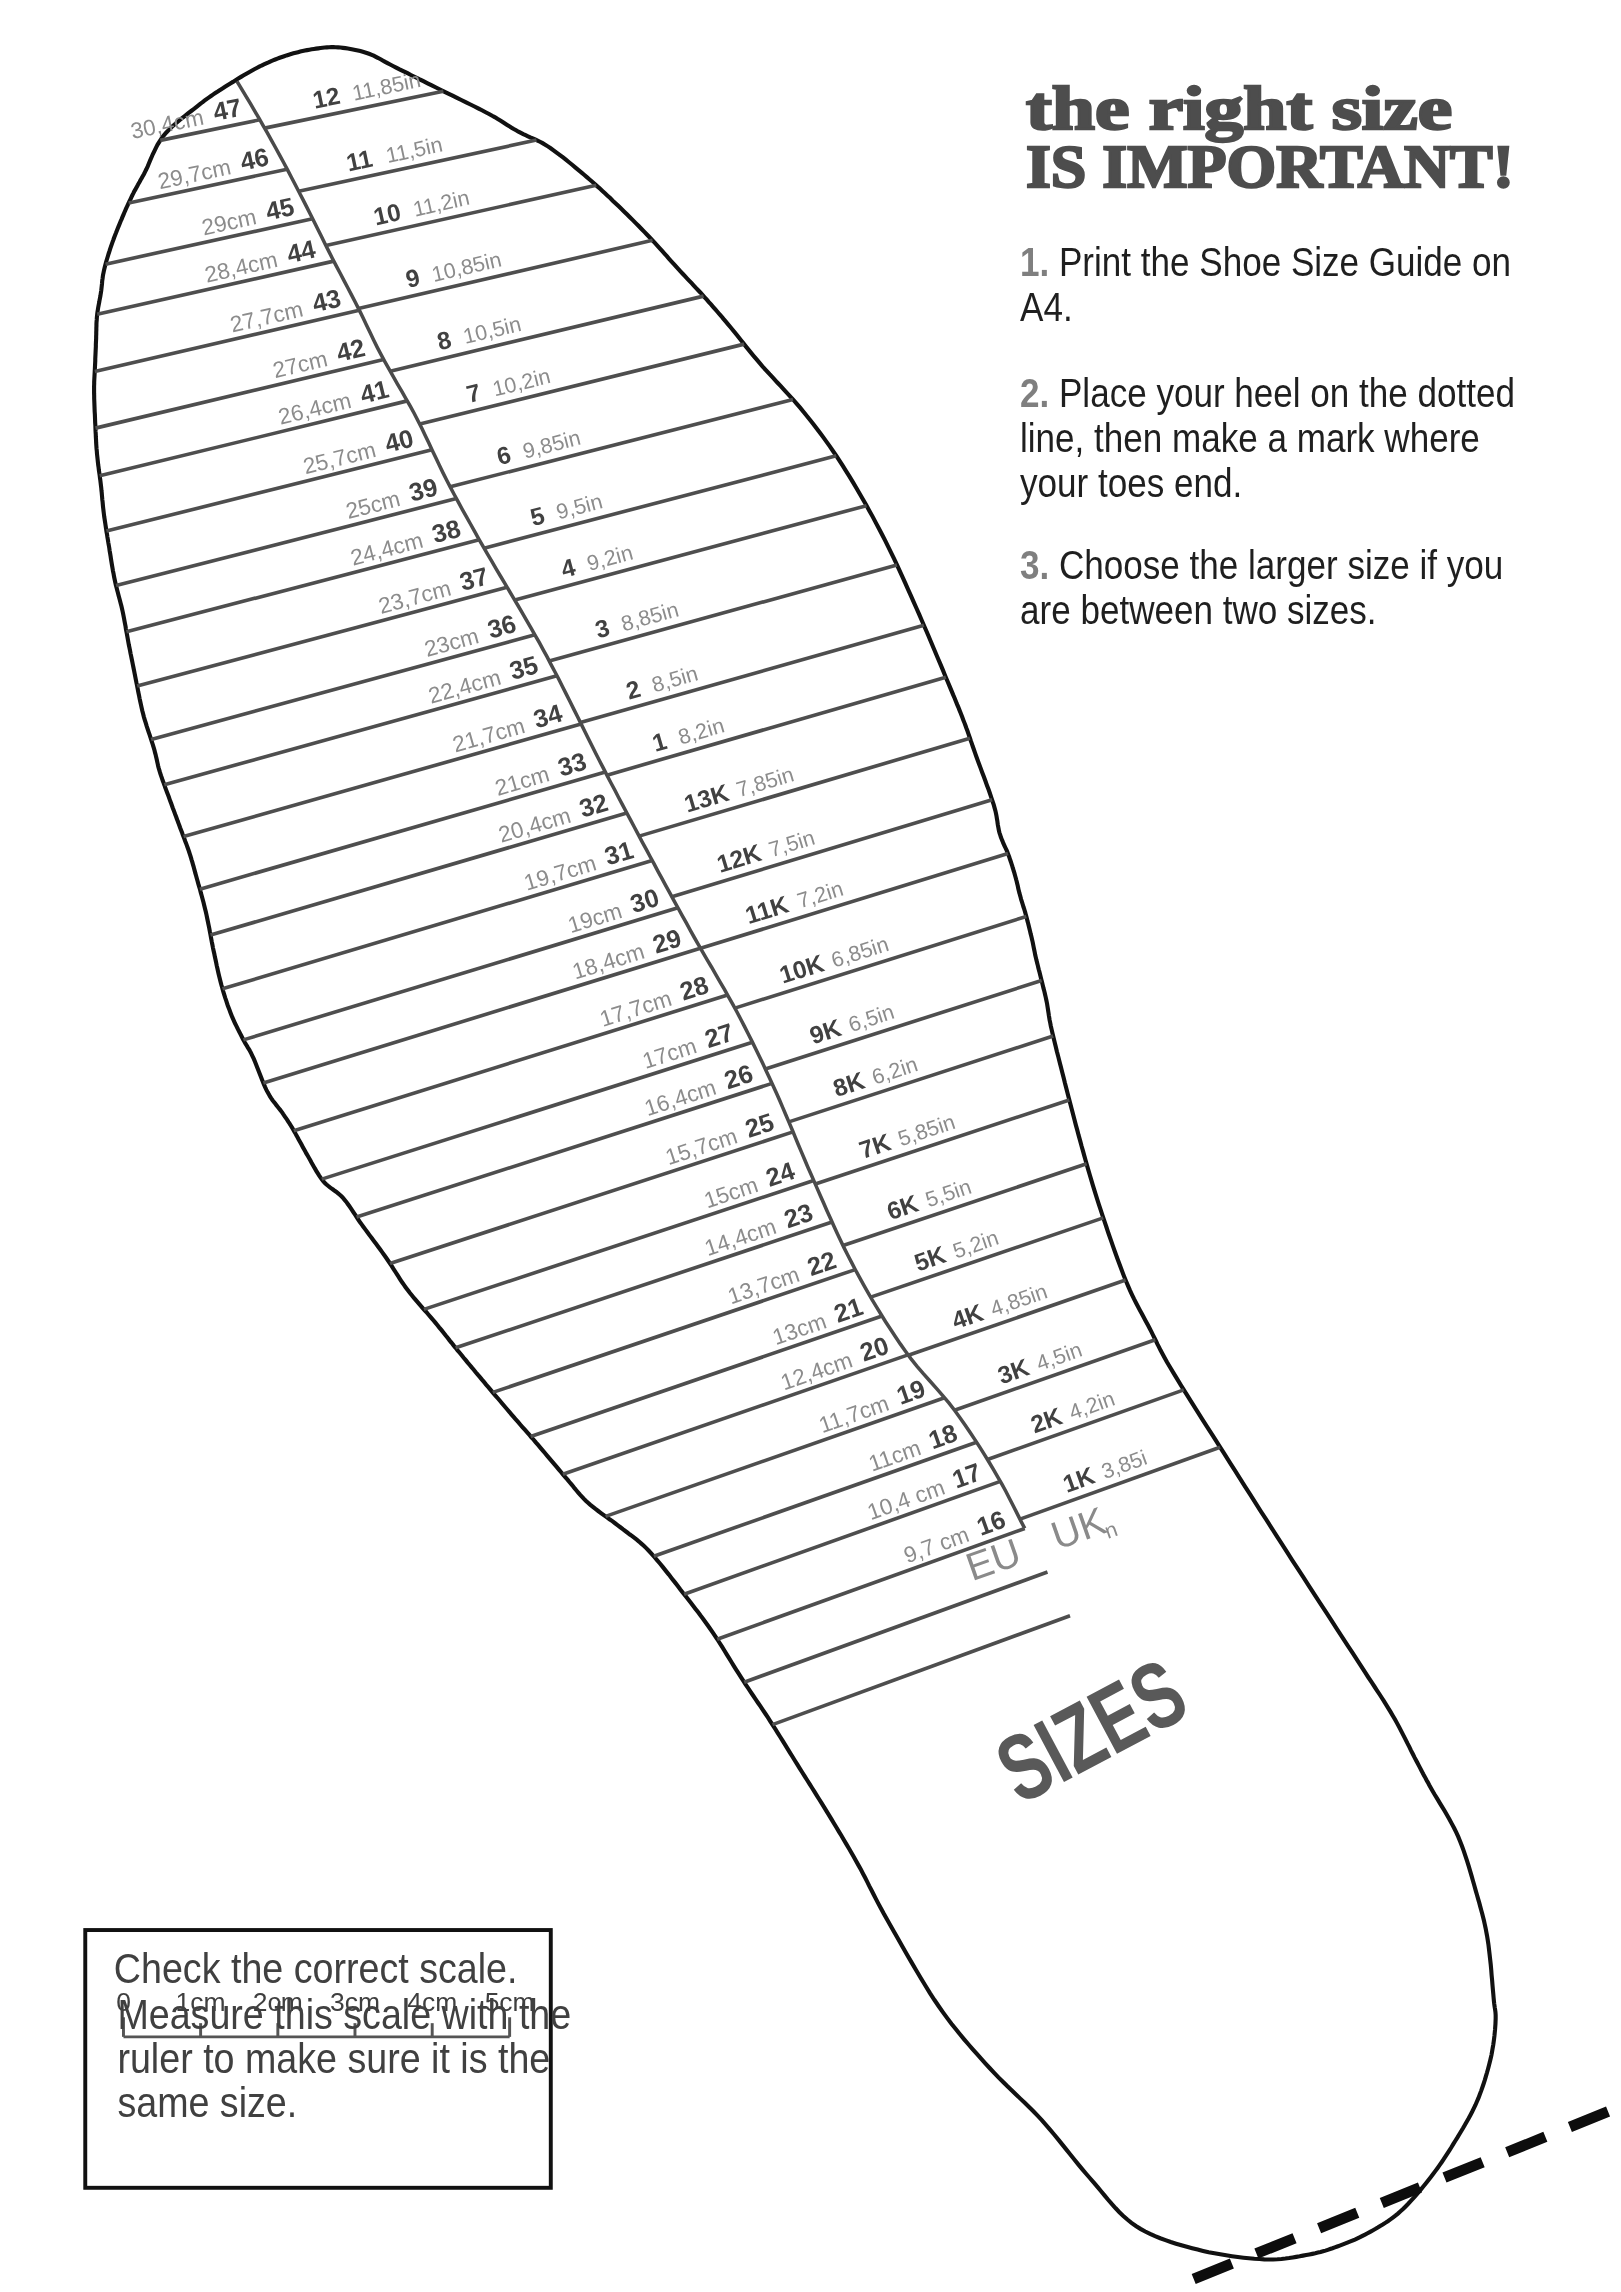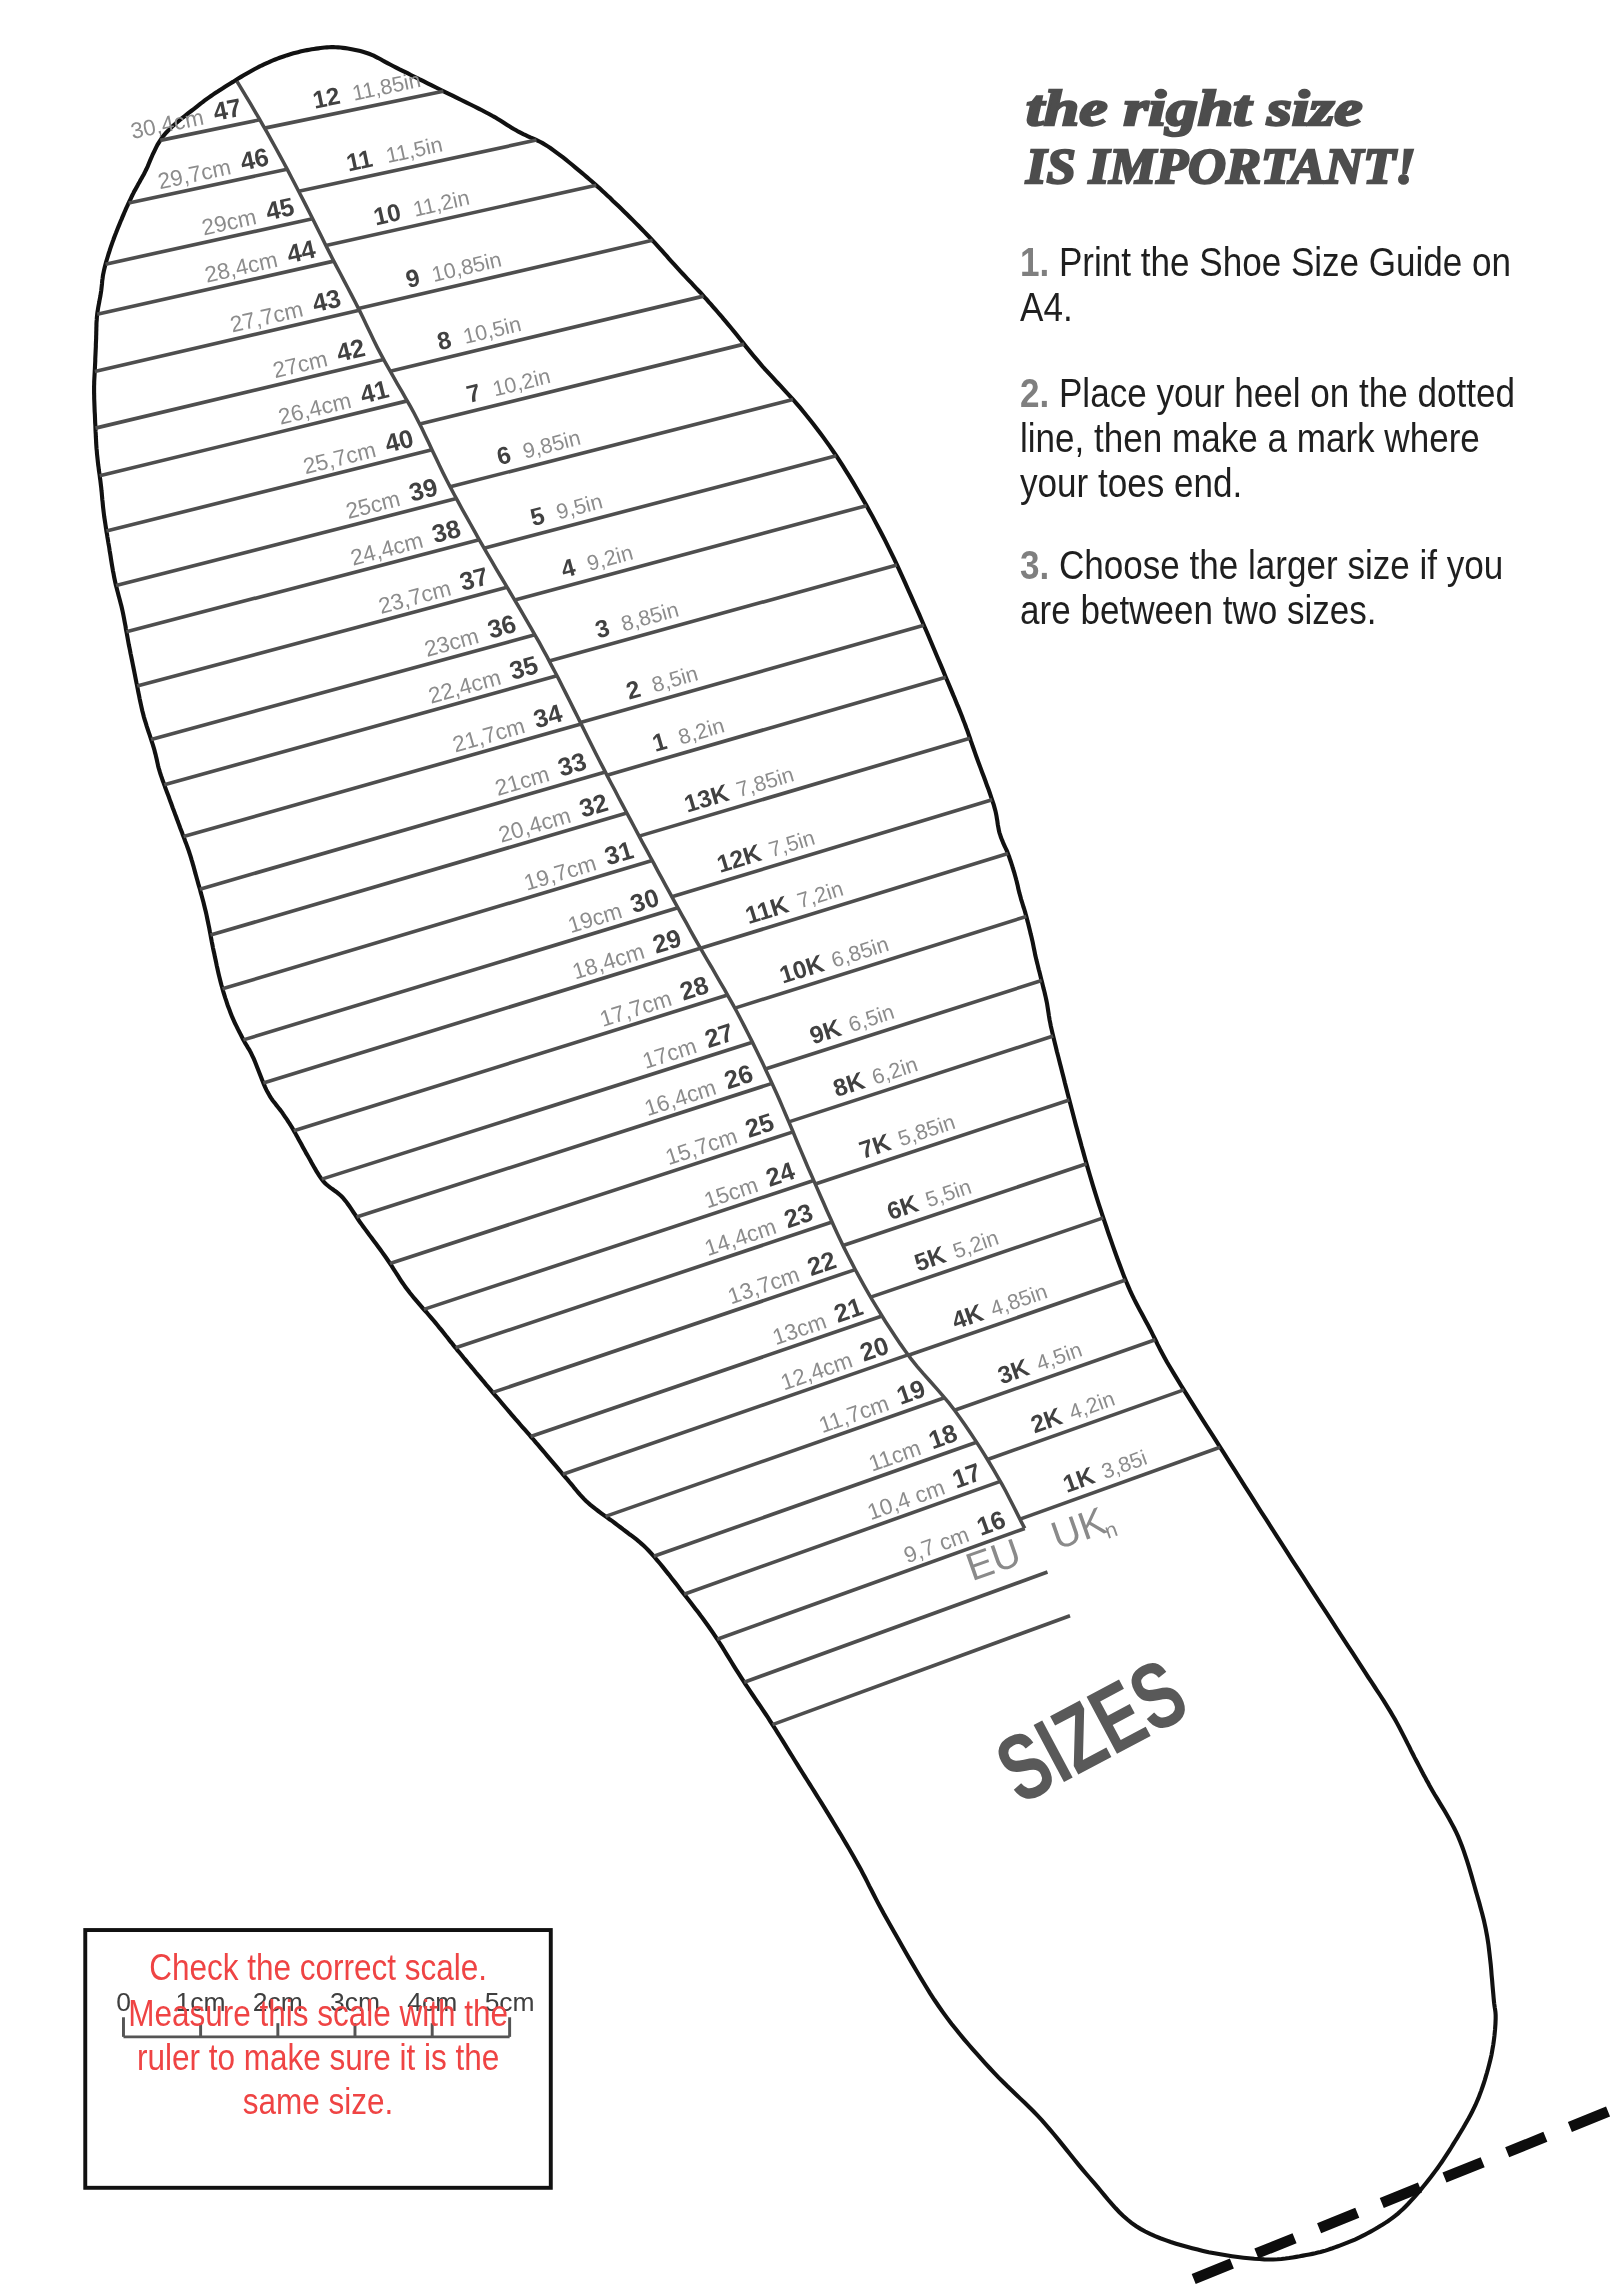--- a/index.html
+++ b/index.html
@@ -1,24 +1,24 @@
 <!DOCTYPE html>
 <html><head><meta charset="utf-8"><style>
 html,body{margin:0;padding:0;background:#fff;width:1621px;height:2293px;overflow:hidden}
 body{font-family:"Liberation Sans",sans-serif;position:relative}
 .cx{transform:scaleX(0.855);transform-origin:0 0;white-space:nowrap}
 .cxc{transform:scaleX(0.875);transform-origin:50% 0;white-space:nowrap}
 .title{position:absolute;left:1026px;top:79px;font-family:"Liberation Serif",serif;
- font-weight:bold;font-style:italic;font-size:51px;line-height:58px;color:#4d4d4d;
+ font-weight:bold;font-size:62px;line-height:58px;color:#4d4d4d;
  -webkit-text-stroke:2.4px #4d4d4d}
 .tl1{display:inline-block;transform:scaleX(1.25);transform-origin:0 0;white-space:nowrap}
 .tl2{display:inline-block;transform:scaleX(1.03);transform-origin:0 0;white-space:nowrap}
 .instr{position:absolute;left:1020px;font-size:41px;line-height:45px;color:#1f1f1f}
 .instr b{color:#7f7f7f}
-.sbt{position:absolute;color:#ef4444;font-size:36px;line-height:44px;text-align:center}
+.sbt{position:absolute;color:#404040;font-size:43px;line-height:44px;text-align:left}
 </style></head>
 <body>
 <svg width="1621" height="2293" viewBox="0 0 1654 2339" style="position:absolute;left:0;top:0">
 <path d="M345.0 48.0 L342.6 47.9 L340.3 47.8 L338.1 47.8 L335.8 47.9 L333.6 48.0 L331.4 48.2 L329.2 48.4 L327.0 48.7 L324.8 49.0 L322.5 49.3 L320.3 49.6 L318.0 50.0 L315.7 50.4 L313.4 50.8 L311.1 51.3 L308.7 51.8 L306.4 52.3 L304.1 52.9 L301.7 53.5 L299.4 54.1 L297.0 54.8 L294.7 55.5 L292.3 56.2 L290.0 57.0 L287.7 57.8 L285.4 58.6 L283.1 59.5 L280.8 60.4 L278.5 61.3 L276.2 62.2 L274.0 63.3 L271.6 64.3 L269.3 65.4 L266.9 66.5 L264.5 67.7 L262.0 69.0 L259.5 70.3 L256.8 71.8 L254.1 73.3 L251.4 74.9 L248.6 76.5 L245.9 78.1 L243.1 79.8 L240.4 81.5 L237.7 83.2 L235.0 84.8 L232.5 86.4 L230.0 88.0 L227.7 89.5 L225.4 90.9 L223.3 92.2 L221.3 93.6 L219.3 94.9 L217.3 96.2 L215.3 97.6 L213.3 99.0 L211.1 100.5 L208.9 102.2 L206.5 104.0 L204.0 106.0 L201.2 108.2 L198.3 110.5 L195.1 112.9 L191.8 115.4 L188.5 118.1 L185.1 120.8 L181.7 123.6 L178.4 126.4 L175.2 129.3 L172.3 132.2 L169.5 135.1 L167.0 138.0 L164.8 141.0 L162.7 144.1 L160.8 147.2 L159.1 150.5 L157.5 153.8 L155.9 157.1 L154.5 160.4 L153.1 163.6 L151.8 166.7 L150.6 169.6 L149.3 172.4 L148.0 175.0 L146.8 177.4 L145.6 179.5 L144.5 181.5 L143.4 183.4 L142.5 185.1 L141.5 186.8 L140.6 188.5 L139.7 190.1 L138.8 191.7 L137.9 193.4 L136.9 195.1 L136.0 197.0 L135.0 198.9 L134.1 200.8 L133.2 202.8 L132.3 204.7 L131.3 206.7 L130.4 208.6 L129.5 210.6 L128.6 212.6 L127.7 214.7 L126.8 216.7 L125.9 218.9 L125.0 221.0 L124.1 223.2 L123.1 225.4 L122.2 227.7 L121.2 230.1 L120.3 232.4 L119.3 234.8 L118.4 237.2 L117.4 239.6 L116.5 242.0 L115.7 244.3 L114.8 246.7 L114.0 249.0 L113.2 251.3 L112.4 253.6 L111.7 255.9 L110.9 258.3 L110.2 260.6 L109.5 262.9 L108.8 265.2 L108.2 267.4 L107.6 269.6 L107.0 271.8 L106.5 273.9 L106.0 276.0 L105.6 278.0 L105.2 279.9 L104.9 281.8 L104.7 283.6 L104.4 285.4 L104.2 287.2 L104.1 288.9 L103.9 290.7 L103.7 292.5 L103.5 294.3 L103.3 296.1 L103.0 298.0 L102.7 299.9 L102.4 301.9 L102.0 303.8 L101.6 305.8 L101.3 307.8 L100.9 309.8 L100.5 311.8 L100.1 313.9 L99.8 315.9 L99.5 317.9 L99.2 320.0 L99.0 322.0 L98.8 324.0 L98.7 326.1 L98.5 328.2 L98.4 330.3 L98.4 332.3 L98.3 334.4 L98.3 336.5 L98.2 338.6 L98.2 340.7 L98.1 342.8 L98.1 344.9 L98.0 347.0 L97.9 349.1 L97.8 351.2 L97.8 353.3 L97.7 355.4 L97.6 357.5 L97.5 359.6 L97.4 361.7 L97.3 363.7 L97.2 365.8 L97.2 367.9 L97.1 370.0 L97.0 372.0 L96.9 374.0 L96.8 376.0 L96.7 377.9 L96.6 379.8 L96.5 381.7 L96.4 383.6 L96.3 385.5 L96.2 387.4 L96.1 389.5 L96.1 391.5 L96.0 393.7 L96.0 396.0 L96.0 398.4 L96.0 400.8 L96.1 403.4 L96.1 406.0 L96.2 408.6 L96.3 411.3 L96.4 414.0 L96.5 416.8 L96.6 419.6 L96.8 422.4 L96.9 425.2 L97.0 428.0 L97.1 430.8 L97.3 433.7 L97.4 436.6 L97.5 439.6 L97.7 442.5 L97.8 445.5 L98.0 448.5 L98.1 451.4 L98.3 454.4 L98.5 457.3 L98.8 460.2 L99.0 463.0 L99.3 465.8 L99.6 468.5 L99.9 471.3 L100.2 474.0 L100.6 476.7 L100.9 479.4 L101.3 482.0 L101.7 484.7 L102.0 487.3 L102.4 489.9 L102.7 492.4 L103.0 495.0 L103.3 497.5 L103.5 500.0 L103.8 502.4 L104.0 504.8 L104.2 507.1 L104.4 509.5 L104.7 511.9 L104.9 514.2 L105.1 516.6 L105.4 519.0 L105.7 521.5 L106.0 524.0 L106.3 526.6 L106.7 529.1 L107.1 531.7 L107.5 534.3 L107.9 537.0 L108.3 539.6 L108.7 542.3 L109.2 545.0 L109.6 547.7 L110.1 550.5 L110.5 553.2 L111.0 556.0 L111.5 558.8 L111.9 561.7 L112.4 564.6 L112.9 567.6 L113.3 570.5 L113.8 573.5 L114.3 576.5 L114.8 579.4 L115.3 582.4 L115.9 585.3 L116.4 588.2 L117.0 591.0 L117.6 593.8 L118.2 596.5 L118.9 599.2 L119.6 601.9 L120.3 604.5 L121.0 607.2 L121.7 609.8 L122.4 612.4 L123.1 615.1 L123.8 617.7 L124.4 620.3 L125.0 623.0 L125.6 625.7 L126.1 628.3 L126.6 630.9 L127.1 633.6 L127.6 636.2 L128.1 638.8 L128.5 641.5 L129.0 644.1 L129.5 646.8 L130.0 649.5 L130.5 652.2 L131.0 655.0 L131.5 657.8 L132.1 660.6 L132.7 663.5 L133.2 666.3 L133.8 669.2 L134.4 672.1 L135.0 675.1 L135.6 678.0 L136.2 681.0 L136.8 684.0 L137.4 687.0 L138.0 690.0 L138.6 693.1 L139.2 696.2 L139.9 699.4 L140.5 702.6 L141.1 705.8 L141.8 709.0 L142.4 712.2 L143.1 715.4 L143.8 718.6 L144.5 721.8 L145.2 724.9 L146.0 728.0 L146.8 731.1 L147.7 734.1 L148.7 737.2 L149.6 740.3 L150.6 743.4 L151.6 746.4 L152.6 749.3 L153.6 752.3 L154.5 755.1 L155.4 757.8 L156.2 760.5 L157.0 763.0 L157.7 765.4 L158.2 767.6 L158.8 769.7 L159.2 771.7 L159.7 773.6 L160.1 775.4 L160.5 777.3 L160.9 779.1 L161.3 781.0 L161.8 782.9 L162.4 784.9 L163.0 787.0 L163.7 789.2 L164.4 791.4 L165.2 793.7 L166.0 796.1 L166.9 798.4 L167.8 800.8 L168.6 803.2 L169.5 805.6 L170.4 808.0 L171.3 810.3 L172.2 812.7 L173.0 815.0 L173.8 817.3 L174.7 819.6 L175.5 821.8 L176.3 824.1 L177.2 826.3 L178.0 828.6 L178.8 830.8 L179.7 833.0 L180.5 835.3 L181.3 837.5 L182.2 839.8 L183.0 842.0 L183.8 844.3 L184.7 846.5 L185.6 848.8 L186.4 851.1 L187.3 853.4 L188.2 855.7 L189.0 858.0 L189.9 860.2 L190.7 862.5 L191.5 864.7 L192.3 866.9 L193.0 869.0 L193.7 871.1 L194.3 873.0 L194.9 874.9 L195.4 876.7 L196.0 878.6 L196.5 880.4 L197.0 882.2 L197.6 884.1 L198.1 886.2 L198.7 888.3 L199.3 890.6 L200.0 893.0 L200.7 895.6 L201.5 898.4 L202.3 901.3 L203.2 904.3 L204.1 907.3 L204.9 910.5 L205.8 913.7 L206.7 917.0 L207.6 920.2 L208.4 923.5 L209.2 926.8 L210.0 930.0 L210.7 933.2 L211.4 936.6 L212.1 939.9 L212.8 943.3 L213.5 946.7 L214.1 950.1 L214.8 953.5 L215.4 956.9 L216.0 960.3 L216.7 963.6 L217.3 966.8 L218.0 970.0 L218.7 973.1 L219.3 976.2 L220.0 979.2 L220.6 982.2 L221.2 985.2 L221.9 988.1 L222.5 991.0 L223.2 993.9 L223.9 996.7 L224.6 999.5 L225.3 1002.3 L226.0 1005.0 L226.8 1007.7 L227.5 1010.3 L228.3 1013.0 L229.1 1015.6 L229.9 1018.1 L230.8 1020.6 L231.6 1023.1 L232.4 1025.6 L233.3 1028.0 L234.2 1030.3 L235.1 1032.7 L236.0 1035.0 L236.9 1037.3 L237.9 1039.5 L238.9 1041.8 L239.9 1044.0 L241.0 1046.1 L242.0 1048.2 L243.0 1050.3 L244.1 1052.4 L245.1 1054.4 L246.1 1056.3 L247.1 1058.2 L248.0 1060.0 L248.9 1061.7 L249.7 1063.2 L250.5 1064.6 L251.3 1065.9 L252.1 1067.1 L252.8 1068.3 L253.6 1069.6 L254.4 1070.9 L255.2 1072.4 L256.1 1074.0 L257.0 1075.9 L258.0 1078.0 L259.1 1080.4 L260.2 1083.1 L261.4 1086.1 L262.6 1089.2 L263.9 1092.5 L265.2 1095.8 L266.5 1099.2 L267.8 1102.4 L269.1 1105.6 L270.4 1108.7 L271.7 1111.5 L273.0 1114.0 L274.3 1116.3 L275.5 1118.4 L276.8 1120.4 L278.1 1122.3 L279.5 1124.0 L280.8 1125.7 L282.0 1127.3 L283.3 1128.9 L284.5 1130.4 L285.7 1131.9 L286.9 1133.4 L288.0 1135.0 L289.0 1136.5 L290.0 1137.9 L290.9 1139.3 L291.8 1140.6 L292.7 1141.9 L293.5 1143.1 L294.3 1144.4 L295.2 1145.7 L296.1 1147.1 L297.0 1148.6 L298.0 1150.2 L299.0 1152.0 L300.1 1153.9 L301.3 1155.9 L302.4 1158.1 L303.7 1160.3 L304.9 1162.6 L306.2 1164.9 L307.5 1167.3 L308.8 1169.7 L310.1 1172.1 L311.4 1174.4 L312.7 1176.8 L314.0 1179.0 L315.3 1181.2 L316.6 1183.5 L317.8 1185.8 L319.1 1188.1 L320.4 1190.4 L321.7 1192.6 L323.0 1194.9 L324.3 1197.0 L325.7 1199.2 L327.1 1201.2 L328.5 1203.2 L330.0 1205.0 L331.5 1206.7 L333.1 1208.2 L334.7 1209.6 L336.4 1211.0 L338.1 1212.2 L339.8 1213.4 L341.5 1214.7 L343.3 1215.9 L345.0 1217.3 L346.7 1218.7 L348.4 1220.3 L350.0 1222.0 L351.6 1223.9 L353.2 1225.8 L354.7 1227.9 L356.2 1230.0 L357.7 1232.2 L359.2 1234.4 L360.7 1236.7 L362.3 1239.1 L363.9 1241.5 L365.5 1244.0 L367.2 1246.5 L369.0 1249.0 L370.9 1251.6 L372.9 1254.3 L374.9 1257.0 L377.0 1259.9 L379.1 1262.7 L381.3 1265.6 L383.5 1268.5 L385.7 1271.5 L387.8 1274.4 L389.9 1277.3 L392.0 1280.2 L394.0 1283.0 L395.9 1285.8 L397.8 1288.6 L399.6 1291.3 L401.3 1294.1 L403.1 1296.8 L404.8 1299.6 L406.6 1302.3 L408.3 1305.0 L410.1 1307.8 L412.0 1310.5 L414.0 1313.3 L416.0 1316.0 L418.1 1318.8 L420.4 1321.5 L422.6 1324.3 L425.0 1327.1 L427.4 1329.9 L429.8 1332.6 L432.2 1335.4 L434.7 1338.1 L437.1 1340.9 L439.4 1343.6 L441.8 1346.3 L444.0 1349.0 L446.2 1351.7 L448.3 1354.3 L450.5 1356.9 L452.6 1359.5 L454.6 1362.1 L456.7 1364.7 L458.7 1367.3 L460.8 1369.8 L462.8 1372.4 L464.9 1374.9 L466.9 1377.5 L469.0 1380.0 L471.1 1382.5 L473.1 1385.0 L475.2 1387.5 L477.2 1390.0 L479.3 1392.4 L481.3 1394.9 L483.4 1397.3 L485.4 1399.8 L487.5 1402.3 L489.7 1404.8 L491.8 1407.4 L494.0 1410.0 L496.2 1412.7 L498.5 1415.3 L500.8 1418.1 L503.1 1420.9 L505.5 1423.6 L507.9 1426.4 L510.3 1429.2 L512.6 1432.0 L515.0 1434.8 L517.4 1437.6 L519.7 1440.3 L522.0 1443.0 L524.3 1445.6 L526.5 1448.3 L528.8 1450.8 L531.0 1453.4 L533.3 1456.0 L535.5 1458.5 L537.7 1461.0 L540.0 1463.6 L542.2 1466.2 L544.5 1468.7 L546.7 1471.4 L549.0 1474.0 L551.3 1476.7 L553.7 1479.5 L556.0 1482.3 L558.4 1485.1 L560.8 1488.0 L563.2 1490.8 L565.6 1493.6 L568.0 1496.4 L570.3 1499.2 L572.6 1501.9 L574.8 1504.5 L577.0 1507.0 L579.1 1509.4 L581.0 1511.8 L582.9 1514.0 L584.7 1516.2 L586.4 1518.4 L588.2 1520.5 L590.0 1522.6 L591.8 1524.7 L593.7 1526.7 L595.6 1528.8 L597.7 1530.9 L600.0 1533.0 L602.4 1535.1 L605.0 1537.2 L607.6 1539.3 L610.4 1541.4 L613.2 1543.5 L616.1 1545.6 L619.0 1547.7 L621.9 1549.8 L624.8 1551.8 L627.6 1553.9 L630.4 1556.0 L633.0 1558.0 L635.5 1560.0 L638.0 1561.8 L640.4 1563.6 L642.7 1565.4 L645.1 1567.1 L647.4 1568.9 L649.7 1570.7 L652.0 1572.6 L654.4 1574.7 L656.9 1576.9 L659.4 1579.3 L662.0 1582.0 L664.7 1584.9 L667.5 1588.1 L670.4 1591.5 L673.4 1595.0 L676.4 1598.7 L679.4 1602.5 L682.5 1606.3 L685.5 1610.2 L688.5 1614.0 L691.4 1617.8 L694.2 1621.5 L697.0 1625.0 L699.7 1628.4 L702.3 1631.8 L704.9 1635.1 L707.4 1638.3 L709.9 1641.6 L712.4 1644.8 L714.8 1648.1 L717.3 1651.3 L719.7 1654.6 L722.1 1658.0 L724.6 1661.5 L727.0 1665.0 L729.4 1668.6 L731.9 1672.3 L734.3 1676.1 L736.7 1679.9 L739.1 1683.8 L741.5 1687.7 L743.9 1691.6 L746.3 1695.5 L748.7 1699.4 L751.1 1703.3 L753.6 1707.2 L756.0 1711.0 L758.5 1714.8 L760.9 1718.5 L763.4 1722.2 L765.9 1726.0 L768.4 1729.7 L770.9 1733.4 L773.4 1737.1 L776.0 1740.8 L778.5 1744.6 L781.0 1748.3 L783.5 1752.1 L786.0 1756.0 L788.5 1759.9 L791.0 1763.8 L793.5 1767.8 L796.0 1771.8 L798.5 1775.8 L801.0 1779.8 L803.5 1783.8 L806.0 1787.9 L808.5 1791.9 L811.0 1796.0 L813.5 1800.0 L816.0 1804.0 L818.5 1808.0 L821.0 1812.0 L823.5 1815.9 L826.0 1819.9 L828.5 1823.8 L831.0 1827.8 L833.5 1831.8 L836.0 1835.8 L838.5 1839.8 L841.0 1843.8 L843.5 1847.9 L846.0 1852.0 L848.5 1856.1 L851.0 1860.3 L853.5 1864.4 L856.0 1868.6 L858.6 1872.8 L861.1 1877.1 L863.6 1881.3 L866.1 1885.6 L868.6 1889.9 L871.1 1894.2 L873.5 1898.6 L876.0 1903.0 L878.4 1907.3 L880.6 1911.5 L882.8 1915.7 L884.9 1919.8 L886.9 1923.9 L889.1 1928.1 L891.3 1932.5 L893.6 1937.0 L896.1 1941.8 L898.8 1946.8 L901.7 1952.2 L905.0 1958.0 L908.6 1964.3 L912.5 1971.2 L916.6 1978.5 L920.9 1986.1 L925.4 1994.0 L930.1 2002.0 L934.8 2010.0 L939.5 2018.0 L944.3 2025.8 L948.9 2033.3 L953.5 2040.4 L958.0 2047.0 L962.4 2053.2 L966.7 2059.1 L971.0 2064.8 L975.4 2070.3 L979.7 2075.6 L984.0 2080.8 L988.3 2085.8 L992.6 2090.7 L997.0 2095.6 L1001.3 2100.4 L1005.6 2105.2 L1010.0 2110.0 L1014.4 2114.7 L1018.8 2119.3 L1023.3 2123.8 L1027.7 2128.2 L1032.2 2132.5 L1036.7 2136.8 L1041.1 2141.0 L1045.6 2145.3 L1050.0 2149.6 L1054.4 2153.9 L1058.7 2158.4 L1063.0 2163.0 L1067.2 2167.7 L1071.4 2172.6 L1075.6 2177.6 L1079.7 2182.6 L1083.8 2187.7 L1087.9 2192.8 L1091.9 2197.8 L1096.0 2202.9 L1100.0 2207.8 L1104.0 2212.7 L1108.0 2217.4 L1112.0 2222.0 L1115.9 2226.5 L1119.8 2231.0 L1123.5 2235.5 L1127.2 2240.0 L1130.9 2244.4 L1134.6 2248.7 L1138.4 2252.9 L1142.2 2256.9 L1146.2 2260.7 L1150.3 2264.4 L1154.5 2267.8 L1159.0 2271.0 L1163.7 2273.9 L1168.5 2276.6 L1173.5 2279.1 L1178.6 2281.4 L1183.9 2283.5 L1189.2 2285.4 L1194.6 2287.3 L1200.0 2289.0 L1205.5 2290.6 L1211.0 2292.1 L1216.5 2293.6 L1222.0 2295.0 L1227.6 2296.4 L1233.3 2297.7 L1239.2 2298.8 L1245.1 2299.9 L1251.1 2300.9 L1257.1 2301.8 L1263.0 2302.6 L1268.8 2303.3 L1274.4 2303.9 L1279.9 2304.4 L1285.1 2304.7 L1290.0 2305.0 L1294.7 2305.1 L1299.1 2305.1 L1303.4 2304.9 L1307.5 2304.6 L1311.5 2304.2 L1315.3 2303.7 L1319.0 2303.1 L1322.6 2302.5 L1326.1 2301.9 L1329.5 2301.2 L1332.8 2300.6 L1336.0 2300.0 L1339.1 2299.4 L1342.0 2298.8 L1344.8 2298.1 L1347.4 2297.5 L1350.0 2296.8 L1352.4 2296.1 L1354.8 2295.3 L1357.2 2294.5 L1359.6 2293.7 L1362.0 2292.8 L1364.5 2291.9 L1367.0 2291.0 L1369.6 2290.0 L1372.2 2289.0 L1374.8 2288.0 L1377.3 2287.0 L1379.9 2285.9 L1382.5 2284.8 L1385.1 2283.6 L1387.7 2282.4 L1390.2 2281.1 L1392.8 2279.8 L1395.4 2278.4 L1398.0 2277.0 L1400.6 2275.5 L1403.2 2274.1 L1405.8 2272.6 L1408.3 2271.0 L1410.9 2269.5 L1413.5 2267.8 L1416.1 2266.1 L1418.7 2264.3 L1421.2 2262.4 L1423.8 2260.4 L1426.4 2258.3 L1429.0 2256.0 L1431.6 2253.6 L1434.2 2251.0 L1436.9 2248.3 L1439.6 2245.4 L1442.2 2242.5 L1444.9 2239.5 L1447.5 2236.4 L1450.1 2233.3 L1452.7 2230.2 L1455.2 2227.1 L1457.6 2224.0 L1460.0 2221.0 L1462.3 2218.0 L1464.5 2215.0 L1466.7 2212.0 L1468.9 2208.9 L1471.0 2205.9 L1473.1 2202.8 L1475.1 2199.7 L1477.1 2196.6 L1479.1 2193.5 L1481.1 2190.4 L1483.0 2187.2 L1485.0 2184.0 L1487.0 2180.8 L1488.9 2177.6 L1490.9 2174.3 L1492.9 2171.0 L1494.8 2167.7 L1496.7 2164.4 L1498.6 2161.1 L1500.4 2157.7 L1502.1 2154.4 L1503.8 2150.9 L1505.5 2147.5 L1507.0 2144.0 L1508.5 2140.5 L1509.9 2136.8 L1511.3 2133.1 L1512.6 2129.4 L1513.9 2125.6 L1515.1 2121.9 L1516.2 2118.1 L1517.3 2114.4 L1518.3 2110.7 L1519.3 2107.0 L1520.2 2103.5 L1521.0 2100.0 L1521.8 2096.6 L1522.4 2093.2 L1523.0 2089.8 L1523.6 2086.4 L1524.1 2083.0 L1524.5 2079.8 L1524.9 2076.5 L1525.2 2073.4 L1525.5 2070.4 L1525.7 2067.5 L1525.9 2064.7 L1526.0 2062.0 L1526.1 2059.6 L1526.1 2057.6 L1526.1 2055.8 L1526.0 2054.3 L1525.9 2052.8 L1525.7 2051.3 L1525.5 2049.8 L1525.2 2048.1 L1524.9 2046.1 L1524.6 2043.9 L1524.3 2041.2 L1524.0 2038.0 L1523.7 2034.3 L1523.3 2030.0 L1522.9 2025.4 L1522.5 2020.4 L1522.0 2015.2 L1521.6 2009.9 L1521.1 2004.4 L1520.5 1999.0 L1519.9 1993.7 L1519.3 1988.5 L1518.7 1983.6 L1518.0 1979.0 L1517.3 1974.8 L1516.5 1970.7 L1515.8 1966.9 L1515.0 1963.2 L1514.2 1959.6 L1513.3 1956.0 L1512.4 1952.4 L1511.4 1948.8 L1510.4 1945.1 L1509.4 1941.3 L1508.2 1937.2 L1507.0 1933.0 L1505.7 1928.5 L1504.4 1923.8 L1503.0 1919.0 L1501.6 1914.0 L1500.1 1908.9 L1498.6 1903.8 L1497.0 1898.6 L1495.3 1893.5 L1493.6 1888.4 L1491.8 1883.5 L1489.9 1878.6 L1488.0 1874.0 L1485.9 1869.4 L1483.7 1864.9 L1481.3 1860.4 L1478.9 1855.9 L1476.3 1851.4 L1473.8 1847.1 L1471.2 1842.8 L1468.7 1838.7 L1466.3 1834.7 L1464.0 1831.0 L1461.9 1827.4 L1460.0 1824.0 L1458.3 1821.0 L1456.9 1818.3 L1455.5 1815.9 L1454.4 1813.7 L1453.3 1811.7 L1452.2 1809.8 L1451.2 1807.8 L1450.2 1805.9 L1449.1 1803.8 L1447.9 1801.5 L1446.5 1798.9 L1445.0 1796.0 L1443.3 1792.8 L1441.6 1789.4 L1439.8 1785.9 L1438.0 1782.1 L1436.0 1778.3 L1434.1 1774.4 L1432.0 1770.4 L1429.9 1766.3 L1427.8 1762.2 L1425.6 1758.1 L1423.3 1754.0 L1421.0 1750.0 L1418.7 1746.1 L1416.5 1742.5 L1414.3 1739.0 L1412.1 1735.5 L1409.9 1732.0 L1407.6 1728.4 L1405.1 1724.6 L1402.4 1720.5 L1399.5 1716.1 L1396.3 1711.3 L1392.8 1705.9 L1389.0 1700.0 L1384.7 1693.4 L1380.1 1686.2 L1375.0 1678.5 L1369.7 1670.4 L1364.2 1661.9 L1358.5 1653.1 L1352.7 1644.2 L1346.8 1635.2 L1341.0 1626.2 L1335.2 1617.2 L1329.5 1608.5 L1324.0 1600.0 L1318.6 1591.7 L1313.3 1583.3 L1307.9 1575.0 L1302.6 1566.7 L1297.2 1558.3 L1291.9 1550.0 L1286.5 1541.7 L1281.2 1533.3 L1275.9 1525.0 L1270.6 1516.7 L1265.3 1508.3 L1260.0 1500.0 L1254.6 1491.5 L1249.0 1482.7 L1243.3 1473.7 L1237.5 1464.6 L1231.7 1455.5 L1226.0 1446.6 L1220.4 1437.8 L1215.1 1429.3 L1210.0 1421.1 L1205.2 1413.5 L1200.9 1406.4 L1197.0 1400.0 L1193.6 1394.3 L1190.7 1389.4 L1188.3 1385.0 L1186.1 1381.0 L1184.2 1377.5 L1182.6 1374.2 L1181.0 1371.2 L1179.6 1368.2 L1178.1 1365.2 L1176.5 1362.0 L1174.9 1358.7 L1173.0 1355.0 L1171.0 1351.2 L1169.0 1347.5 L1167.0 1343.8 L1165.1 1340.1 L1163.1 1336.5 L1161.1 1332.8 L1159.1 1328.9 L1157.1 1325.0 L1155.1 1320.8 L1153.1 1316.5 L1151.1 1311.9 L1149.0 1307.0 L1146.9 1301.8 L1144.7 1296.1 L1142.5 1290.2 L1140.2 1284.0 L1137.9 1277.7 L1135.6 1271.2 L1133.4 1264.8 L1131.1 1258.3 L1129.0 1251.9 L1126.9 1245.7 L1124.9 1239.7 L1123.0 1234.0 L1121.2 1228.6 L1119.5 1223.3 L1117.9 1218.2 L1116.4 1213.2 L1114.9 1208.3 L1113.4 1203.4 L1112.0 1198.6 L1110.6 1193.8 L1109.2 1189.0 L1107.8 1184.1 L1106.4 1179.1 L1105.0 1174.0 L1103.5 1168.8 L1102.1 1163.5 L1100.6 1158.2 L1099.2 1152.8 L1097.7 1147.4 L1096.3 1142.0 L1094.9 1136.6 L1093.5 1131.2 L1092.1 1125.8 L1090.7 1120.5 L1089.3 1115.2 L1088.0 1110.0 L1086.6 1104.8 L1085.3 1099.4 L1083.9 1094.0 L1082.5 1088.5 L1081.1 1083.1 L1079.8 1077.8 L1078.4 1072.5 L1077.2 1067.5 L1076.0 1062.7 L1074.9 1058.1 L1073.9 1053.9 L1073.0 1050.0 L1072.2 1046.5 L1071.6 1043.4 L1071.0 1040.6 L1070.6 1038.0 L1070.2 1035.7 L1069.9 1033.6 L1069.6 1031.6 L1069.3 1029.6 L1069.0 1027.8 L1068.7 1025.9 L1068.4 1024.0 L1068.0 1022.0 L1067.6 1020.0 L1067.2 1018.1 L1066.8 1016.3 L1066.4 1014.6 L1066.0 1012.9 L1065.6 1011.2 L1065.2 1009.6 L1064.7 1008.0 L1064.3 1006.3 L1063.9 1004.6 L1063.5 1002.8 L1063.0 1001.0 L1062.5 999.1 L1062.0 997.1 L1061.5 995.1 L1061.0 993.0 L1060.5 991.0 L1059.9 988.9 L1059.4 986.8 L1058.9 984.7 L1058.4 982.7 L1057.9 980.7 L1057.4 978.8 L1057.0 977.0 L1056.6 975.3 L1056.2 973.6 L1055.9 972.0 L1055.6 970.5 L1055.3 969.0 L1055.0 967.5 L1054.7 966.0 L1054.4 964.5 L1054.1 963.0 L1053.8 961.4 L1053.4 959.7 L1053.0 958.0 L1052.6 956.2 L1052.1 954.2 L1051.6 952.3 L1051.1 950.2 L1050.6 948.2 L1050.1 946.1 L1049.6 944.0 L1049.1 941.9 L1048.5 939.8 L1048.0 937.8 L1047.5 935.9 L1047.0 934.0 L1046.5 932.2 L1046.0 930.4 L1045.5 928.7 L1045.0 927.0 L1044.4 925.4 L1043.9 923.8 L1043.4 922.1 L1042.9 920.5 L1042.4 918.9 L1041.9 917.3 L1041.5 915.7 L1041.0 914.0 L1040.6 912.3 L1040.1 910.7 L1039.7 909.0 L1039.3 907.4 L1038.9 905.8 L1038.6 904.1 L1038.2 902.5 L1037.8 900.8 L1037.4 899.1 L1036.9 897.4 L1036.5 895.7 L1036.0 894.0 L1035.5 892.2 L1035.0 890.4 L1034.4 888.6 L1033.9 886.8 L1033.3 885.0 L1032.8 883.1 L1032.2 881.3 L1031.6 879.4 L1030.9 877.5 L1030.3 875.7 L1029.7 873.8 L1029.0 872.0 L1028.3 870.2 L1027.6 868.4 L1026.8 866.7 L1026.0 864.9 L1025.2 863.2 L1024.4 861.4 L1023.6 859.7 L1022.9 857.9 L1022.1 856.0 L1021.3 854.1 L1020.7 852.1 L1020.0 850.0 L1019.4 847.9 L1019.0 845.8 L1018.6 843.7 L1018.2 841.6 L1017.9 839.5 L1017.6 837.2 L1017.2 834.9 L1016.8 832.5 L1016.3 829.9 L1015.7 827.1 L1014.9 824.2 L1014.0 821.0 L1012.9 817.5 L1011.6 813.7 L1010.2 809.6 L1008.7 805.3 L1007.0 800.8 L1005.4 796.3 L1003.7 791.8 L1002.0 787.3 L1000.4 782.9 L998.8 778.7 L997.3 774.7 L996.0 771.0 L994.8 767.6 L993.7 764.4 L992.6 761.4 L991.7 758.6 L990.7 755.9 L989.8 753.2 L988.9 750.6 L988.0 748.0 L987.1 745.3 L986.1 742.7 L985.1 739.9 L984.0 737.0 L982.9 734.2 L981.9 731.5 L980.9 729.0 L979.9 726.5 L978.9 724.0 L977.9 721.4 L976.7 718.6 L975.5 715.6 L974.2 712.3 L972.6 708.7 L970.9 704.6 L969.0 700.0 L966.8 694.8 L964.4 689.1 L961.9 682.9 L959.1 676.3 L956.2 669.5 L953.2 662.4 L950.2 655.2 L947.1 647.9 L944.0 640.7 L940.9 633.5 L937.9 626.6 L935.0 620.0 L932.1 613.6 L929.3 607.2 L926.4 600.8 L923.6 594.4 L920.7 588.1 L917.9 581.9 L915.0 575.6 L912.1 569.4 L909.1 563.3 L906.1 557.2 L903.1 551.1 L900.0 545.0 L896.8 538.9 L893.6 532.9 L890.4 526.8 L887.0 520.7 L883.7 514.7 L880.3 508.8 L876.9 502.9 L873.5 497.0 L870.1 491.3 L866.7 485.7 L863.3 480.3 L860.0 475.0 L856.7 469.9 L853.4 464.9 L850.1 460.1 L846.9 455.4 L843.6 450.8 L840.3 446.2 L837.0 441.8 L833.7 437.4 L830.4 433.0 L827.0 428.7 L823.5 424.4 L820.0 420.0 L816.4 415.6 L812.6 411.2 L808.8 406.8 L804.8 402.5 L800.8 398.2 L796.9 393.9 L792.9 389.7 L789.1 385.5 L785.3 381.5 L781.7 377.5 L778.2 373.7 L775.0 370.0 L772.0 366.4 L769.1 363.0 L766.4 359.7 L763.7 356.4 L761.2 353.3 L758.8 350.2 L756.5 347.3 L754.1 344.3 L751.9 341.5 L749.6 338.6 L747.3 335.8 L745.0 333.0 L742.7 330.3 L740.4 327.6 L738.2 325.0 L736.1 322.4 L733.9 320.0 L731.8 317.5 L729.7 315.1 L727.6 312.7 L725.5 310.3 L723.3 307.9 L721.2 305.4 L719.0 303.0 L716.8 300.6 L714.6 298.1 L712.4 295.8 L710.1 293.4 L707.9 291.0 L705.7 288.6 L703.4 286.2 L701.2 283.9 L698.9 281.4 L696.6 279.0 L694.3 276.5 L692.0 274.0 L689.7 271.4 L687.4 268.9 L685.0 266.3 L682.7 263.7 L680.4 261.0 L678.0 258.4 L675.6 255.7 L673.2 253.0 L670.7 250.3 L668.2 247.5 L665.6 244.8 L663.0 242.0 L660.3 239.2 L657.5 236.3 L654.6 233.3 L651.7 230.3 L648.7 227.3 L645.7 224.3 L642.7 221.3 L639.7 218.3 L636.7 215.4 L633.7 212.5 L630.8 209.7 L628.0 207.0 L625.2 204.4 L622.6 201.8 L619.9 199.3 L617.3 196.9 L614.7 194.5 L612.1 192.1 L609.5 189.8 L606.9 187.4 L604.3 185.1 L601.6 182.8 L598.8 180.4 L596.0 178.0 L593.1 175.5 L590.0 173.0 L586.9 170.4 L583.8 167.8 L580.6 165.2 L577.4 162.6 L574.2 160.1 L571.0 157.6 L567.9 155.3 L564.8 153.0 L561.9 150.9 L559.0 149.0 L556.3 147.3 L553.6 145.7 L551.0 144.3 L548.5 143.1 L546.0 141.9 L543.6 140.8 L541.1 139.8 L538.7 138.7 L536.3 137.6 L533.9 136.5 L531.5 135.3 L529.0 134.0 L526.6 132.6 L524.2 131.3 L522.0 129.9 L519.7 128.5 L517.5 127.1 L515.2 125.6 L512.9 124.1 L510.5 122.6 L507.9 121.1 L505.2 119.4 L502.2 117.8 L499.0 116.0 L495.5 114.2 L491.8 112.2 L487.9 110.2 L483.7 108.1 L479.5 106.0 L475.1 103.9 L470.7 101.7 L466.3 99.5 L461.8 97.3 L457.4 95.2 L453.2 93.1 L449.0 91.0 L444.9 88.9 L440.6 86.8 L436.3 84.7 L432.0 82.5 L427.7 80.4 L423.5 78.2 L419.3 76.2 L415.3 74.1 L411.4 72.2 L407.7 70.4 L404.2 68.6 L401.0 67.0 L398.1 65.5 L395.4 64.1 L393.0 62.8 L390.9 61.6 L388.8 60.4 L386.9 59.4 L385.0 58.4 L383.1 57.4 L381.3 56.5 L379.3 55.6 L377.2 54.8 L375.0 54.0 L372.6 53.2 L370.2 52.5 L367.7 51.8 L365.2 51.2 L362.6 50.6 L360.1 50.1 L357.5 49.6 L354.9 49.1 L352.4 48.8 L349.9 48.5 L347.4 48.2 Z" fill="white" stroke="#111111" stroke-width="4.2"></path>
 <path d="M1045.6 1559.2 L1041.7 1551.7 L1037.9 1544.1 L1034.1 1536.6 L1030.3 1529.1 L1026.4 1521.5 L1022.3 1514.0 L1018.0 1506.5 L1013.6 1498.9 L1009.1 1491.4 L1004.5 1483.9 L999.7 1476.3 L994.9 1468.8 L989.9 1461.3 L984.7 1453.7 L979.5 1446.2 L974.0 1438.7 L968.2 1431.1 L961.9 1423.6 L955.3 1416.1 L948.6 1408.5 L941.9 1401.0 L935.5 1393.5 L929.4 1385.9 L923.9 1378.4 L918.6 1370.9 L913.5 1363.3 L908.5 1355.8 L903.6 1348.3 L898.9 1340.7 L894.3 1333.2 L889.8 1325.7 L885.4 1318.1 L881.2 1310.6 L877.0 1303.1 L872.9 1295.5 L869.0 1288.0 L865.1 1280.5 L861.3 1272.9 L857.7 1265.4 L854.2 1257.9 L850.7 1250.3 L847.3 1242.8 L843.9 1235.3 L840.6 1227.7 L837.3 1220.2 L834.0 1212.7 L830.7 1205.1 L827.4 1197.6 L824.1 1190.1 L820.9 1182.5 L817.7 1175.0 L814.5 1167.5 L811.4 1159.9 L808.3 1152.4 L805.1 1144.9 L801.9 1137.3 L798.7 1129.8 L795.5 1122.3 L792.1 1114.7 L788.7 1107.2 L785.2 1099.7 L781.7 1092.1 L778.2 1084.6 L774.6 1077.1 L770.9 1069.5 L767.2 1062.0 L763.4 1054.5 L759.6 1046.9 L755.7 1039.4 L751.7 1031.8 L747.6 1024.3 L743.4 1016.8 L739.2 1009.2 L734.8 1001.7 L730.4 994.2 L726.1 986.6 L721.6 979.1 L717.3 971.6 L712.9 964.0 L708.6 956.5 L704.4 949.0 L700.3 941.4 L696.1 933.9 L692.0 926.4 L687.8 918.8 L683.7 911.3 L679.6 903.8 L675.5 896.2 L671.4 888.7 L667.4 881.2 L663.3 873.6 L659.3 866.1 L655.2 858.6 L651.2 851.0 L647.2 843.5 L643.2 836.0 L639.2 828.4 L635.2 820.9 L631.2 813.4 L627.3 805.8 L623.3 798.3 L619.4 790.8 L615.5 783.2 L611.6 775.7 L607.8 768.2 L604.0 760.6 L600.3 753.1 L596.5 745.6 L592.8 738.0 L589.1 730.5 L585.3 723.0 L581.6 715.4 L577.8 707.9 L574.0 700.4 L570.2 692.8 L566.3 685.3 L562.3 677.8 L558.4 670.2 L554.3 662.7 L550.2 655.2 L545.9 647.6 L541.6 640.1 L537.3 632.6 L532.9 625.0 L528.5 617.5 L524.0 610.0 L519.5 602.4 L515.1 594.9 L510.6 587.4 L506.1 579.8 L501.7 572.3 L497.3 564.8 L492.9 557.2 L488.6 549.7 L484.4 542.2 L480.2 534.6 L476.0 527.1 L471.8 519.6 L467.7 512.0 L463.6 504.5 L459.6 497.0 L455.7 489.4 L451.9 481.9 L448.3 474.4 L444.7 466.8 L441.1 459.3 L437.6 451.8 L434.0 444.2 L430.4 436.7 L426.6 429.2 L422.7 421.6 L418.6 414.1 L414.3 406.6 L410.0 399.0 L405.6 391.5 L401.3 383.9 L397.0 376.4 L392.8 368.9 L388.7 361.3 L384.8 353.8 L381.1 346.3 L377.5 338.7 L373.9 331.2 L370.3 323.7 L366.6 316.1 L362.8 308.6 L358.9 301.1 L355.0 293.5 L351.0 286.0 L347.1 278.5 L343.1 270.9 L339.2 263.4 L335.4 255.9 L331.6 248.3 L327.9 240.8 L324.2 233.3 L320.4 225.7 L316.7 218.2 L312.9 210.7 L309.0 203.1 L305.1 195.6 L301.3 188.1 L297.3 180.5 L293.4 173.0 L289.4 165.5 L285.3 157.9 L281.2 150.4 L277.0 142.9 L272.8 135.3 L268.5 127.8 L264.2 120.3 L259.8 112.7 L255.4 105.2 L250.9 97.7 L246.3 90.1 L241.8 82.6" fill="none" stroke="#4a4a4a" stroke-width="3.6"></path>
 <g stroke="#4e4e4e" stroke-width="3.7">
 <line x1="163.5" y1="142.9" x2="265.2" y2="121.9"></line>
 <line x1="131.3" y1="206.7" x2="293.0" y2="172.3"></line>
 <line x1="107.7" y1="269.2" x2="319.0" y2="222.8"></line>
 <line x1="99.2" y1="320.4" x2="340.6" y2="266.1"></line>

